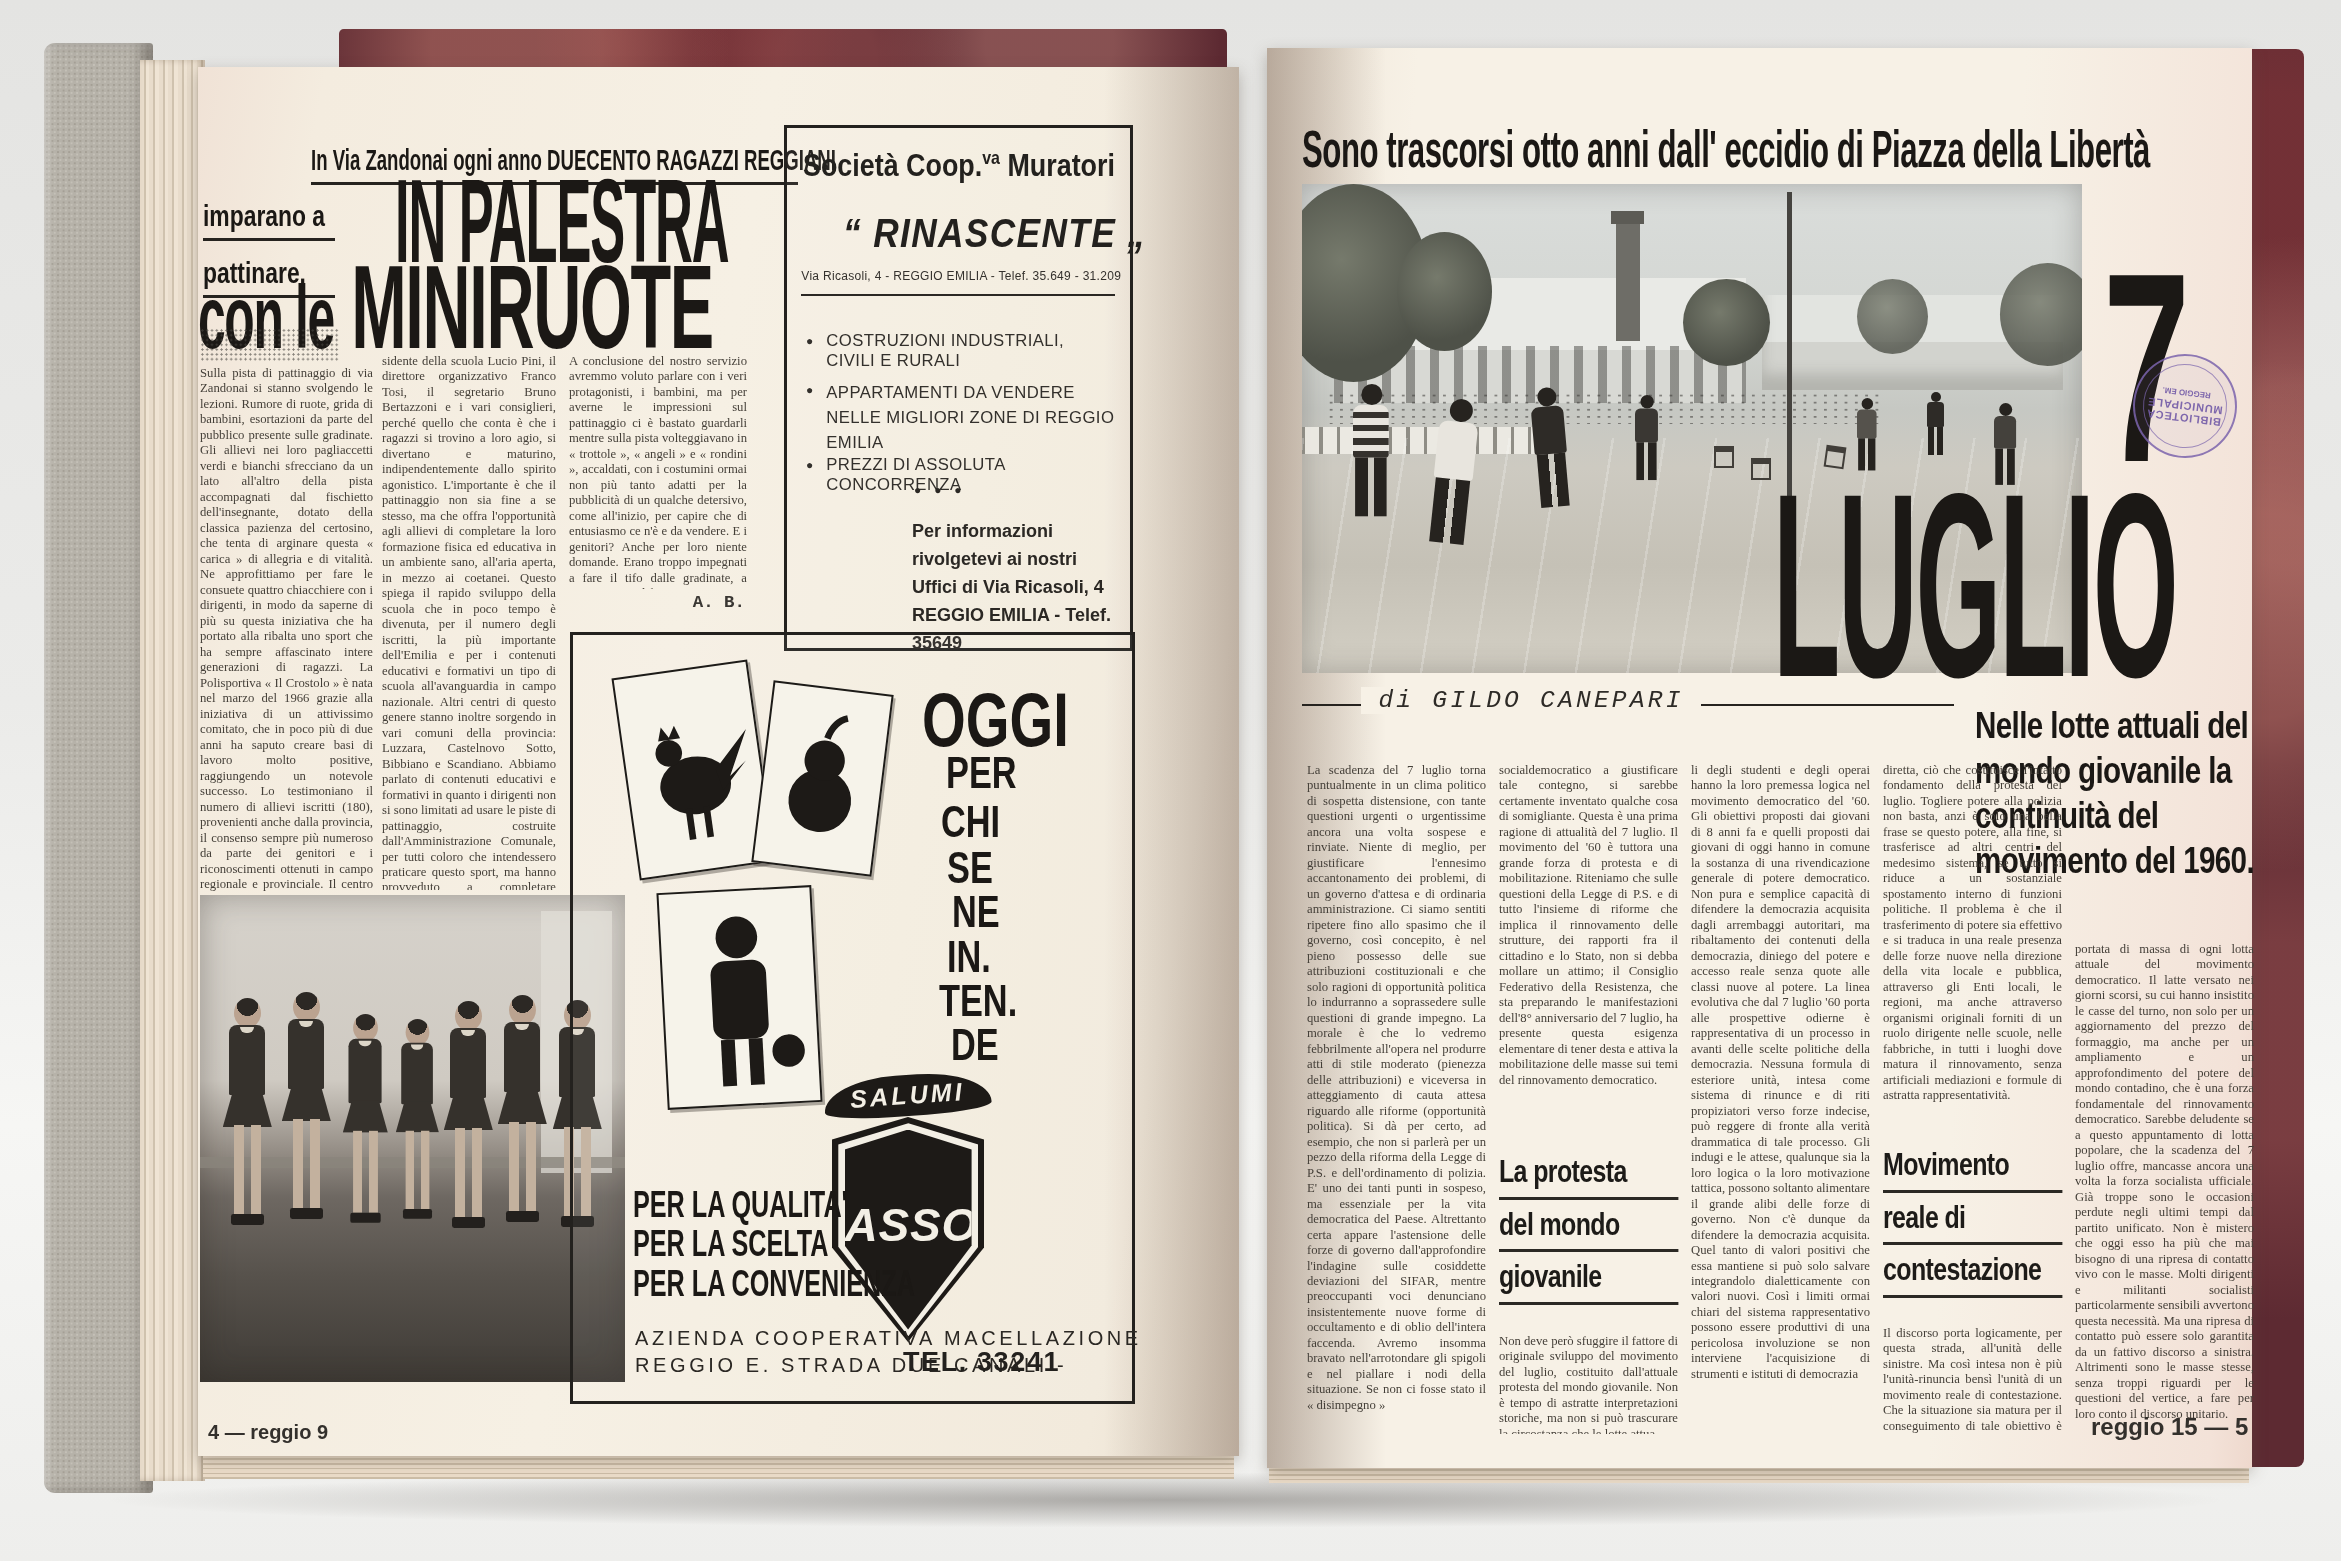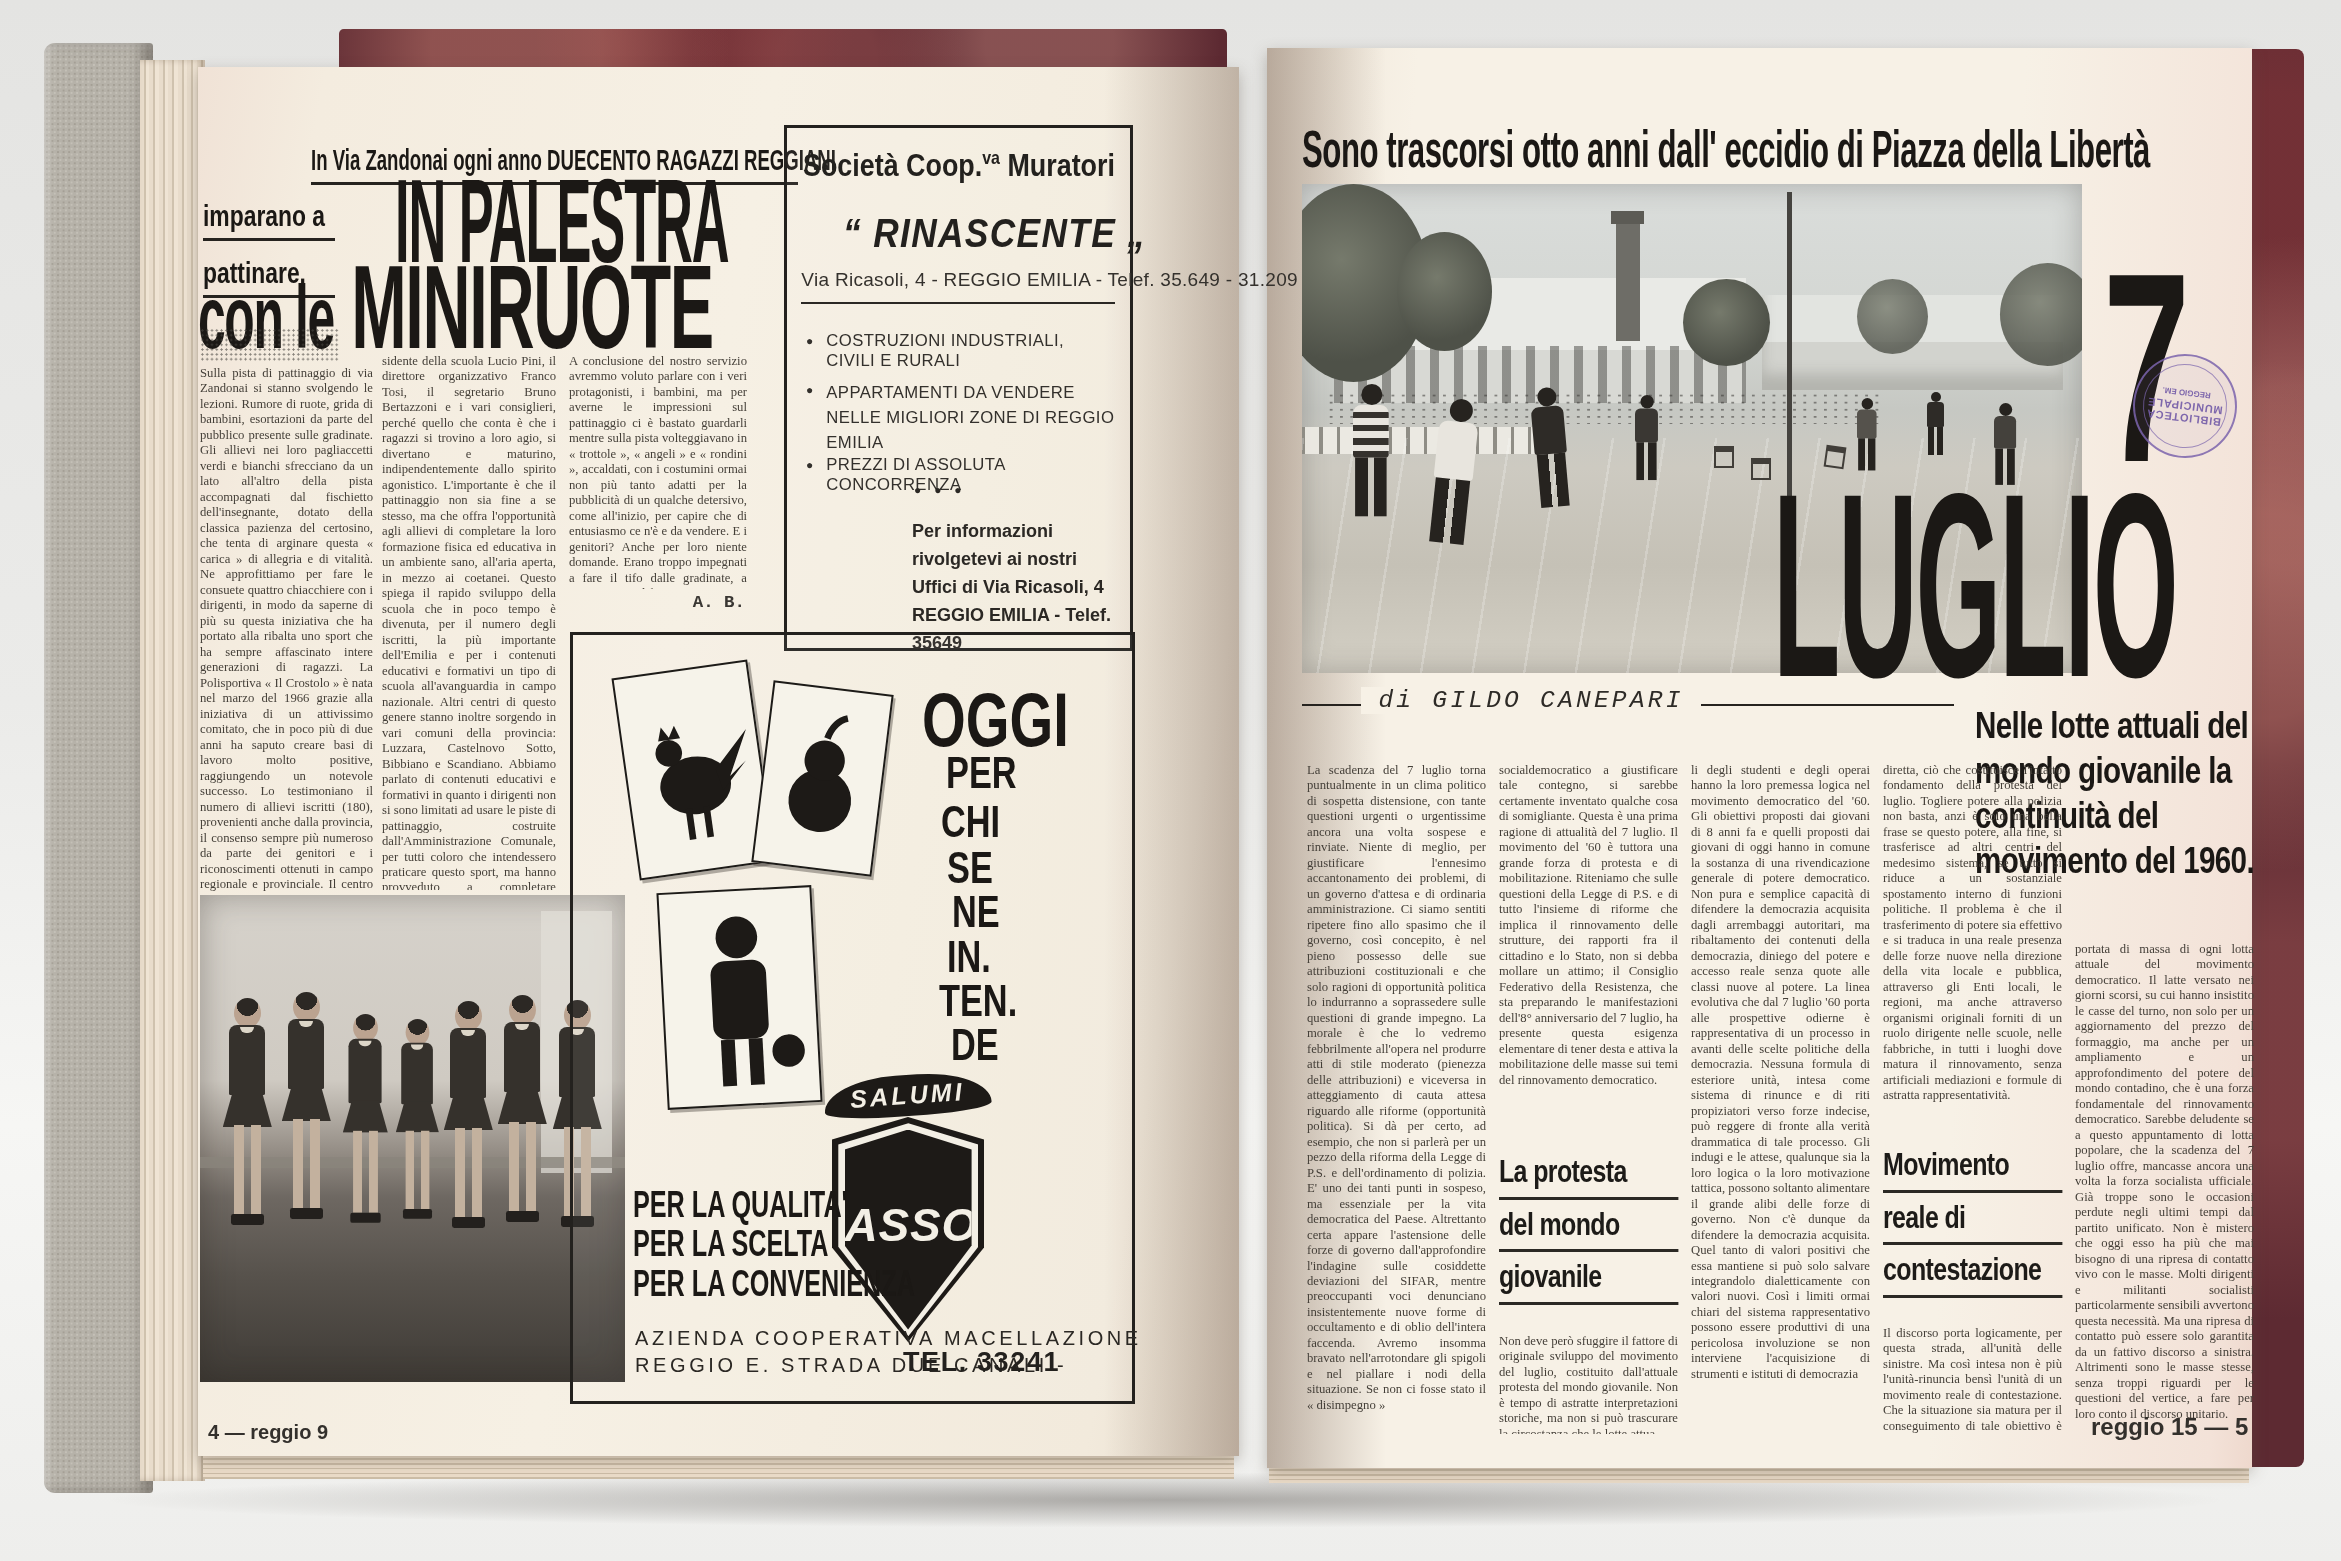--- a/index.html
+++ b/index.html
@@ -166,21 +166,21 @@
       </div>
   </div>
 
   <div class="abs b" style="left:208px;top:1421px;font-size:20px;color:#33302c;">4 — reggio 9</div>
 
   <div class="adbox" style="left:784px;top:125px;width:343px;height:520px;">
     <div class="abs cx" style="left:16px;top:19px;font-size:32px;transform:scaleX(.84);color:#23211e;">
       <span>Società Coop.</span><span style="font-size:19px;vertical-align:super;">va</span><span> Muratori</span>
     </div>
     <div class="abs cx" style="left:56px;top:82px;font-size:41px;font-style:italic;letter-spacing:1.6px;transform:scaleX(.86);color:#23211e;">“ RINASCENTE „</div>
-    <div class="abs" style="left:14.3px;top:141px;width:314px;font-size:19px;color:#34312d;letter-spacing:0.3px;border-bottom:2.4px solid #2b2824;padding-bottom:11px;white-space:nowrap;">Via Ricasoli, 4 - REGGIO EMILIA - Telef. 35.649 - 31.209</div>
+    <div class="abs" style="left:14.3px;top:141px;width:314px;font-size:12px;color:#34312d;letter-spacing:0.3px;border-bottom:2.4px solid #2b2824;padding-bottom:11px;white-space:nowrap;">Via Ricasoli, 4 - REGGIO EMILIA - Telef. 35.649 - 31.209</div>
     <div class="abs bullet-item" style="left:19px;top:203px;width:311px;">
       <span class="bullet-dot">●</span>
       <span>COSTRUZIONI INDUSTRIALI, CIVILI E RURALI</span>
     </div>
     <div class="abs bullet-item" style="left:19px;top:252px;width:311px;line-height:1.5;">
       <span class="bullet-dot">●</span>
       <span>APPARTAMENTI DA VENDERE NELLE MIGLIORI ZONE DI REGGIO EMILIA</span>
     </div>
     <div class="abs bullet-item" style="left:19px;top:327px;width:311px;">
       <span class="bullet-dot">●</span>

